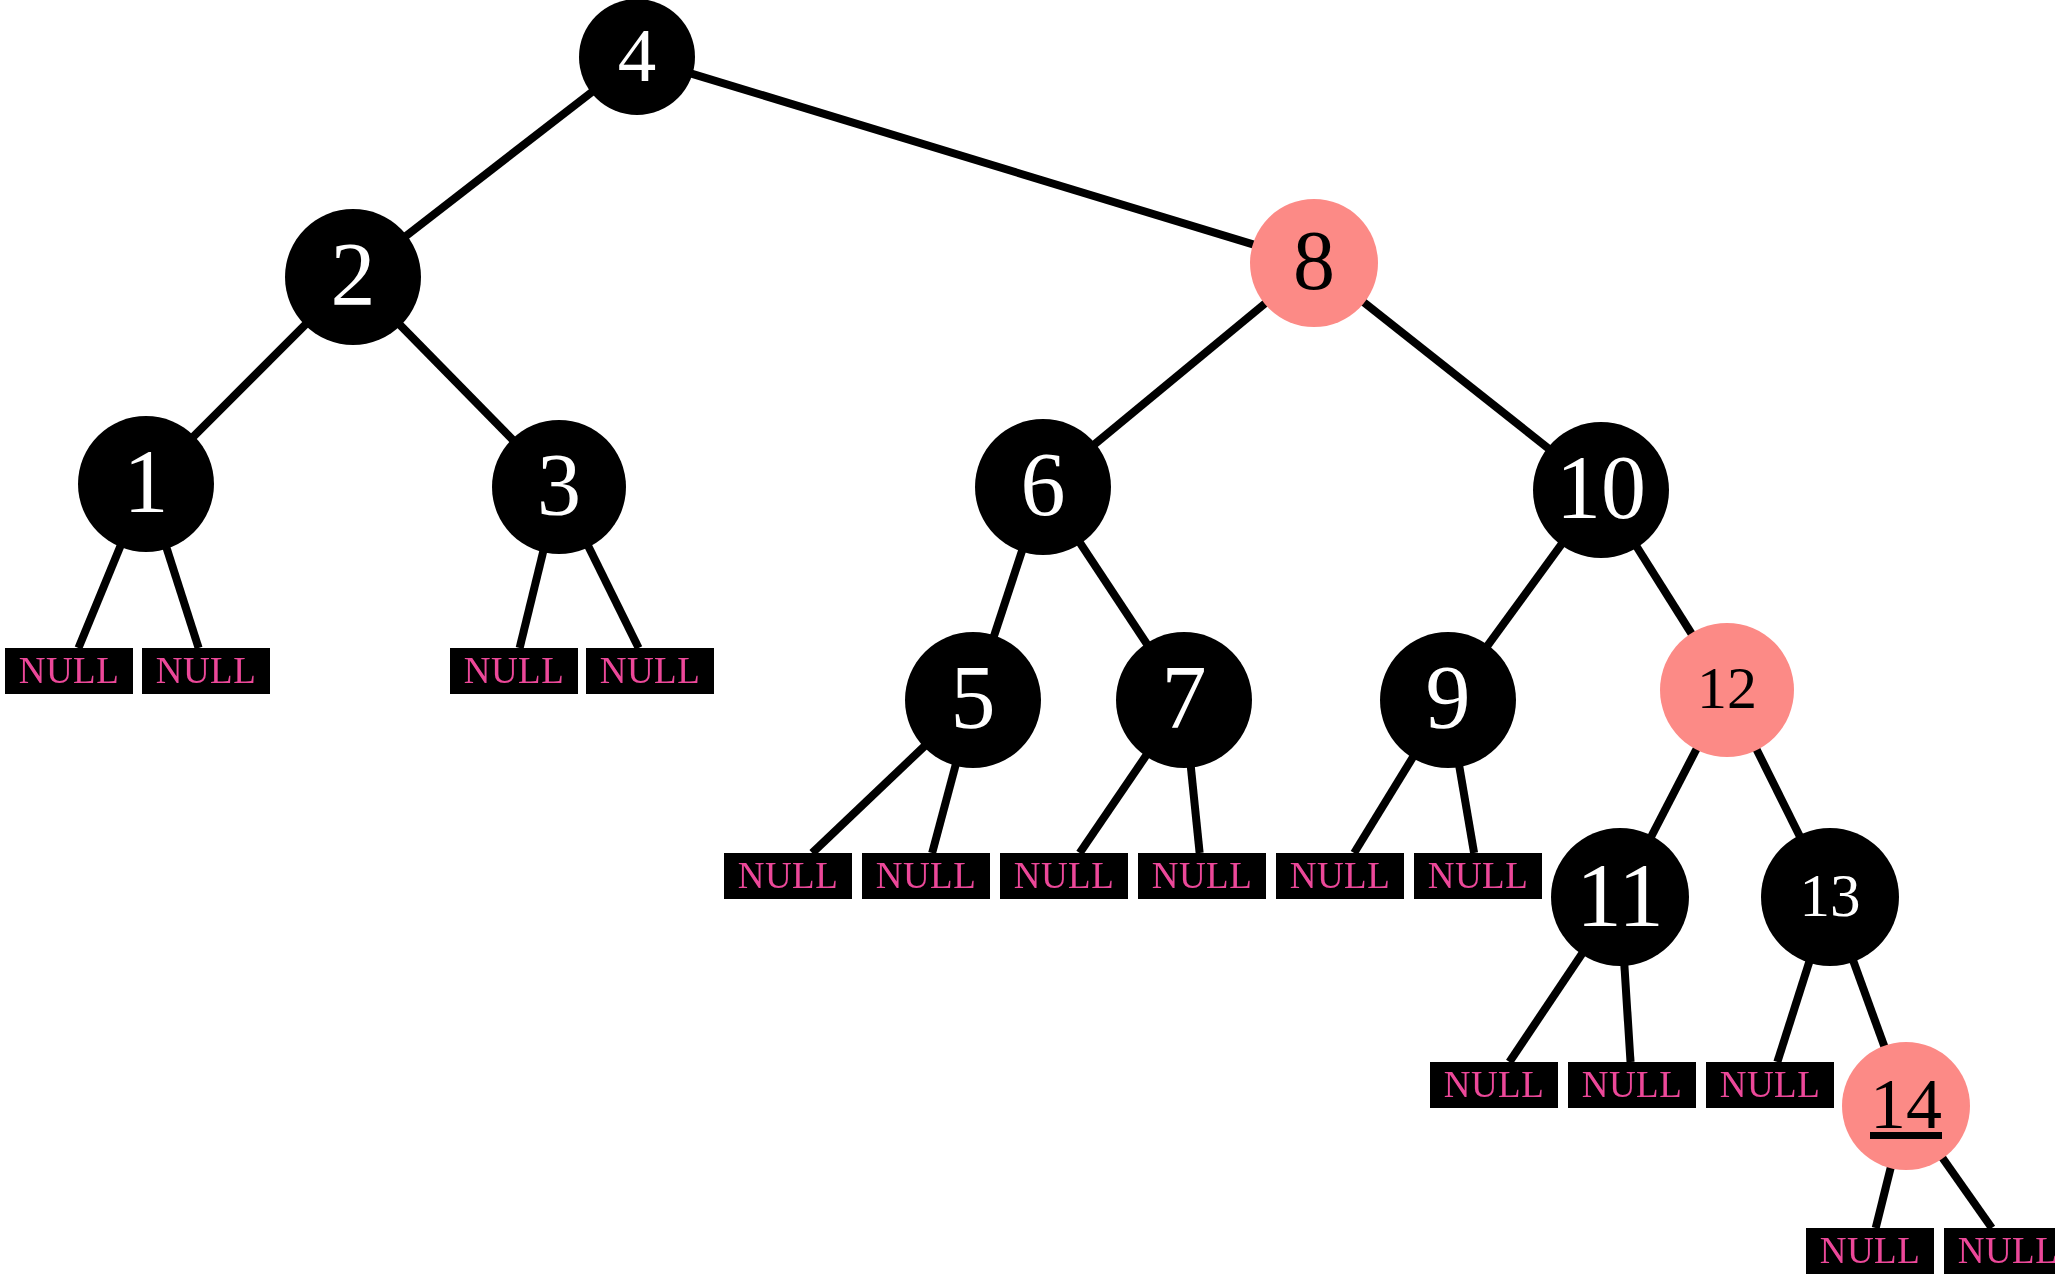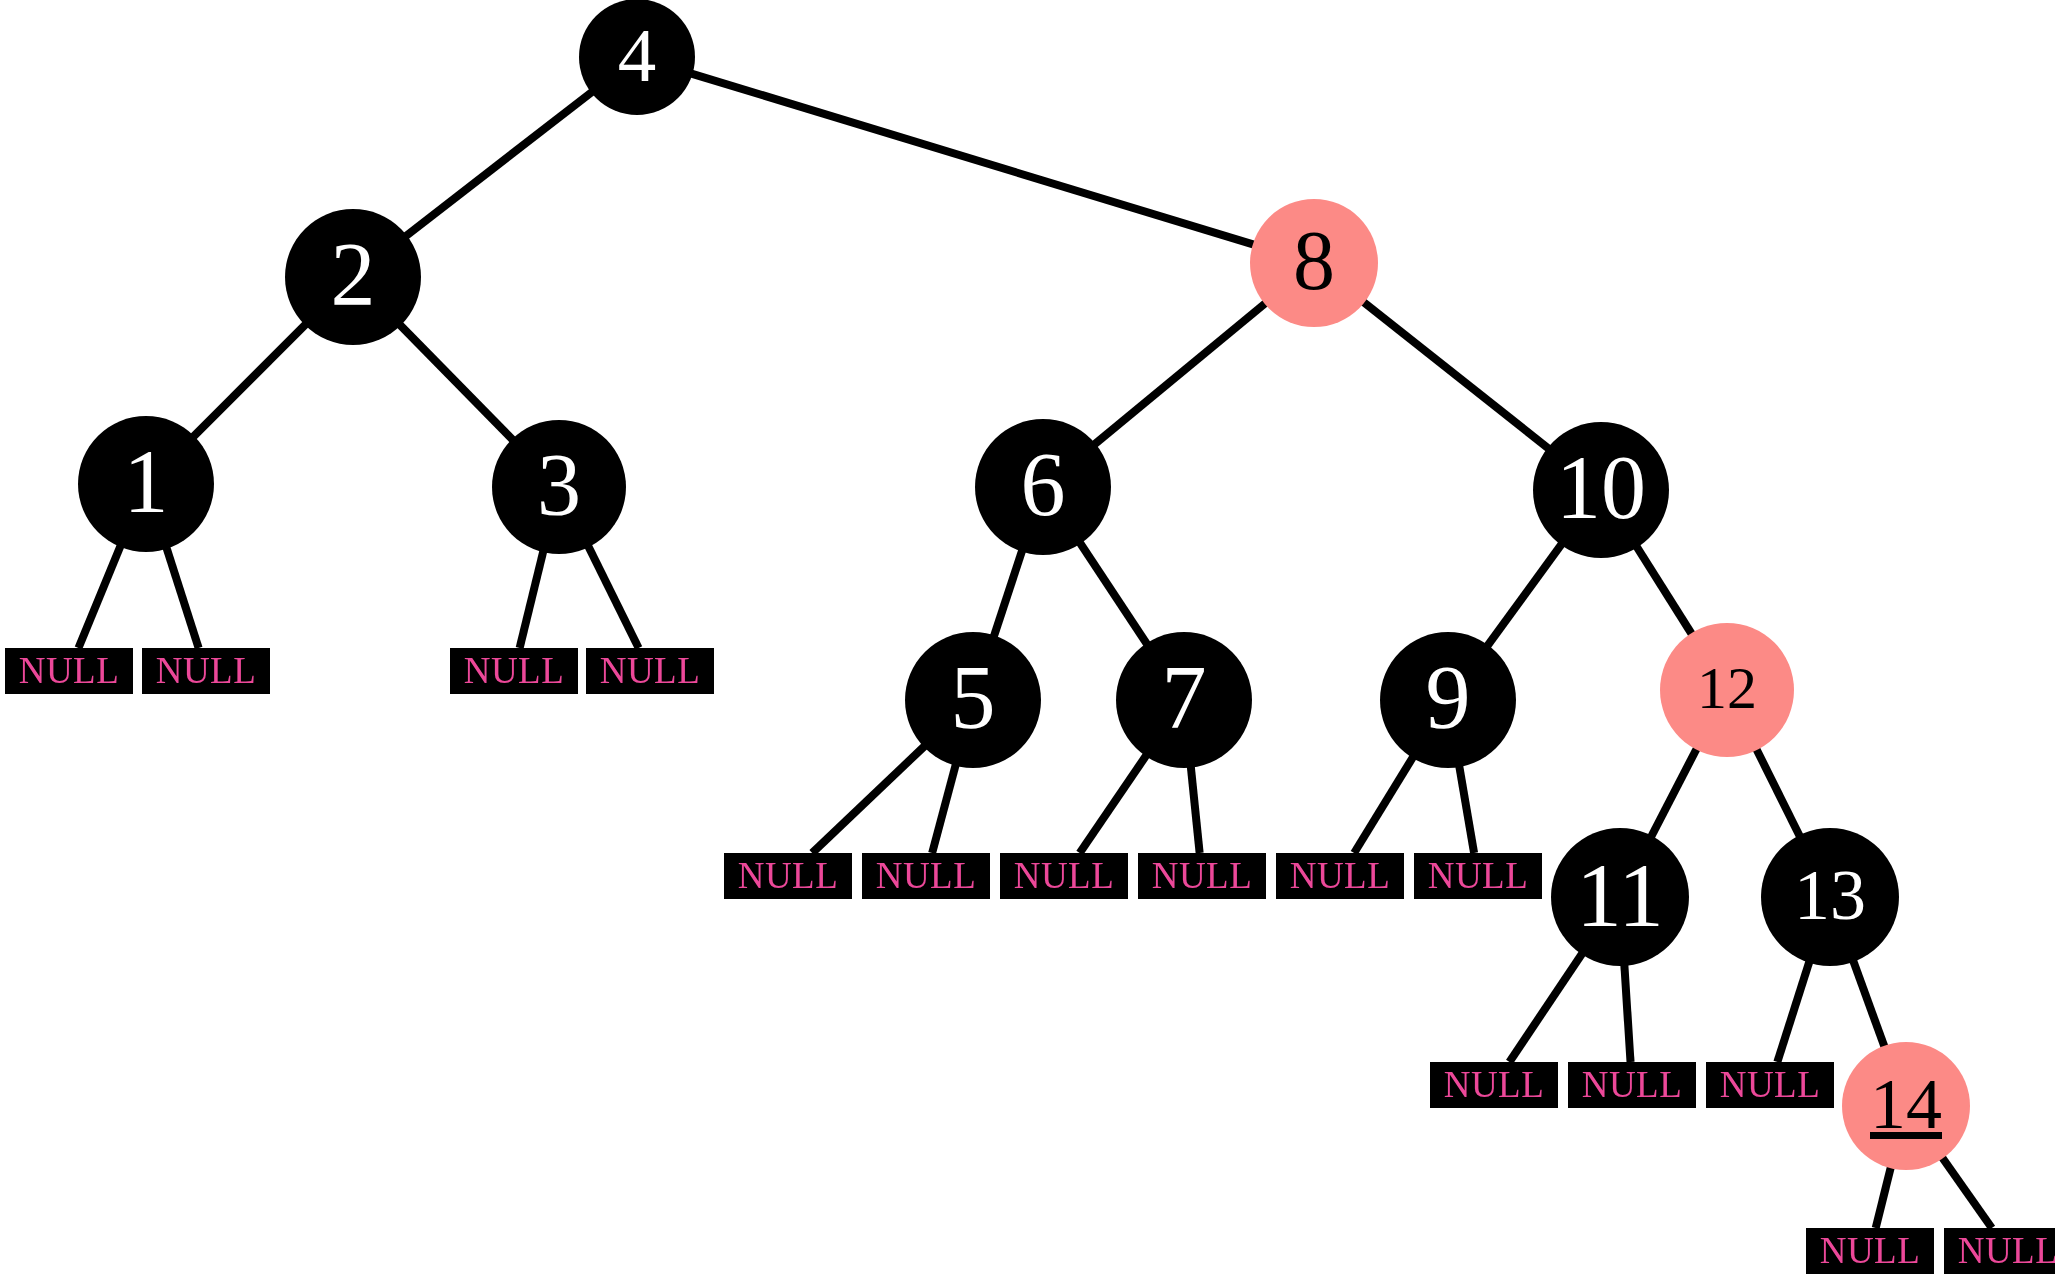--- a/index.html
+++ b/index.html
@@ -125,21 +125,21 @@
       </div>
       <div class="node black" style="left: 1380px; top: 632px; width: 136px; height: 136px; font-size: 90px;">
         <span class="node-label">9</span>
       </div>
       <div class="node red" style="left: 1660px; top: 623px; width: 134px; height: 134px; font-size: 60px;">
         <span class="node-label">12</span>
       </div>
       <div class="node black" style="left: 1551px; top: 828px; width: 138px; height: 138px; font-size: 91px;">
         <span class="node-label">11</span>
       </div>
-      <div class="node black" style="left: 1761px; top: 828px; width: 138px; height: 138px; font-size: 72px;">
+      <div class="node black" style="left: 1761px; top: 828px; width: 138px; height: 138px; font-size: 61px;">
         <span class="node-label">13</span>
       </div>
       <div class="node red" style="left: 1842px; top: 1042px; width: 128px; height: 128px; font-size: 72px; text-decoration: underline;">
         <span class="node-label">14</span>
       </div>
       <div class="nullbox" style="left: 5px; top: 648px; width: 128px; height: 46px; font-size: 37px;">
         <span>NULL</span>
       </div>
       <div class="nullbox" style="left: 142px; top: 648px; width: 128px; height: 46px; font-size: 37px;">
         <span>NULL</span>

